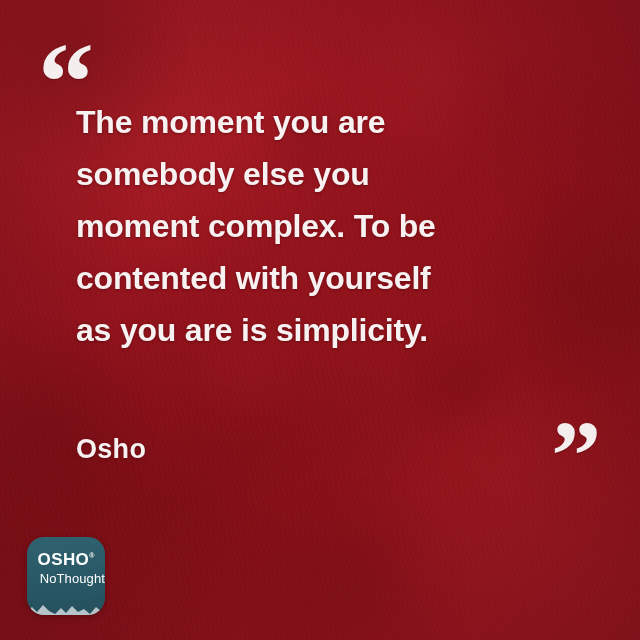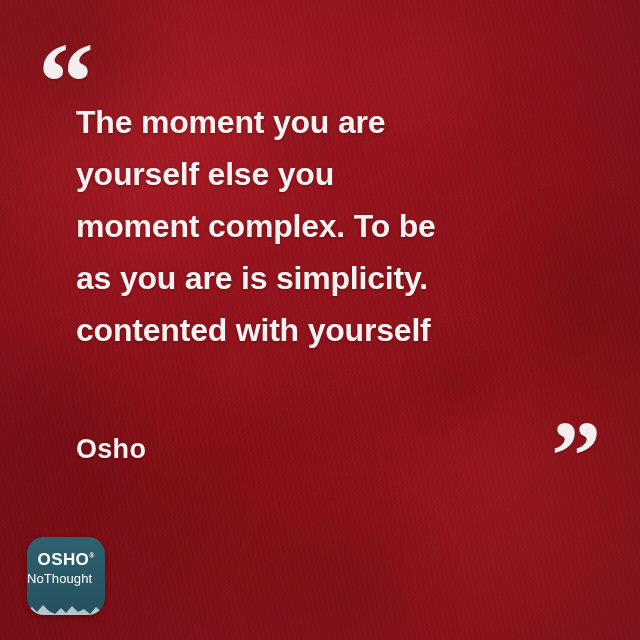--- a/index.html
+++ b/index.html
@@ -157,21 +157,21 @@
     font-weight: 700;
     vertical-align: super;
     letter-spacing: 0;
   }
 
   #logo-subwordmark {
     position: absolute;
     left: 0;
     top: 34px;
     width: 100%;
-    text-align: left;
+    text-align: right;
     color: #ffffff;
     font-size: 13px;
     font-weight: 400;
     letter-spacing: 0.1px;
   }
 
   #logo-mountain-graphic {
     position: absolute;
     left: -2px;
     bottom: -3px;
@@ -188,24 +188,24 @@
   <div id="grain-overlay"></div>
   <div id="blotch-overlay"></div>
   <div id="vignette-overlay"></div>
 
   <div id="content-layer">
 
     <div id="open-quote-mark">“</div>
 
     <div id="quote-text-block">
       <div class="quote-line">The moment you are</div>
-      <div class="quote-line">yourself else you</div>
+      <div class="quote-line">somebody else you</div>
       <div class="quote-line">moment complex. To be</div>
+      <div class="quote-line">contented with yourself</div>
       <div class="quote-line">as you are is simplicity.</div>
-      <div class="quote-line">contented with yourself</div>
     </div>
 
     <div id="close-quote-mark">„</div>
 
     <div id="attribution-name">Osho</div>
 
     <div id="brand-logo">
       <div id="logo-wordmark"><span>OSHO</span><span id="logo-registered-mark">®</span></div>
       <div id="logo-subwordmark">NoThought</div>
       <svg id="logo-mountain-graphic" viewBox="0 0 82 20" preserveAspectRatio="none">

